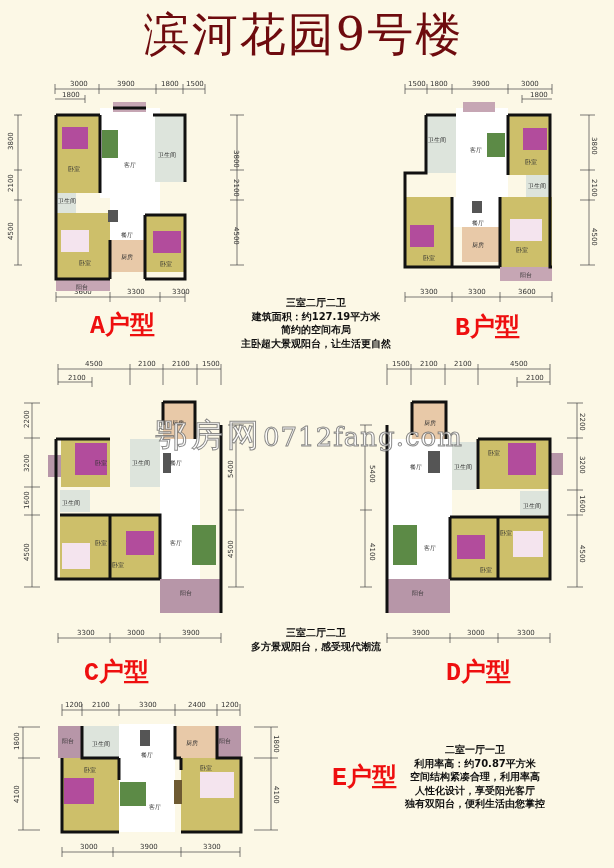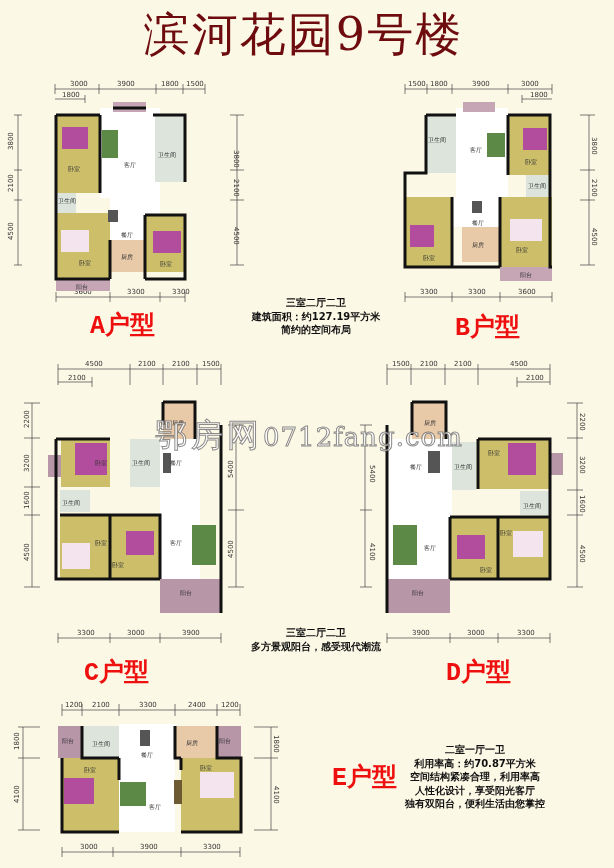--- a/index.html
+++ b/index.html
@@ -196,20 +196,21 @@
     <text class="room" x="126" y="177">卧室</text>
     <text class="room" x="130" y="202">阳台</text>
   </svg>
 </div>
 <div class="type-label" style="left:455px;top:310px;">B户型</div>
 
 <div class="desc" style="left:218px;top:296px;width:196px;">
   <div>三室二厅二卫</div>
   <div>建筑面积：约127.19平方米</div>
   <div>简约的空间布局</div>
+  <div>主卧超大景观阳台，让生活更自然</div>
 </div>
 
 <div class="plan" style="left:0;top:355px;width:260px;height:290px;">
   <svg width="260" height="290">
     <g stroke="#444" stroke-width="0.7">
       <line x1="58" y1="14" x2="221" y2="14"></line>
       <line x1="58" y1="9" x2="58" y2="30"></line>
         <line x1="130" y1="9" x2="130" y2="30"></line>
       <line x1="163" y1="9" x2="163" y2="30"></line>
         <line x1="197" y1="9" x2="197" y2="30"></line>

